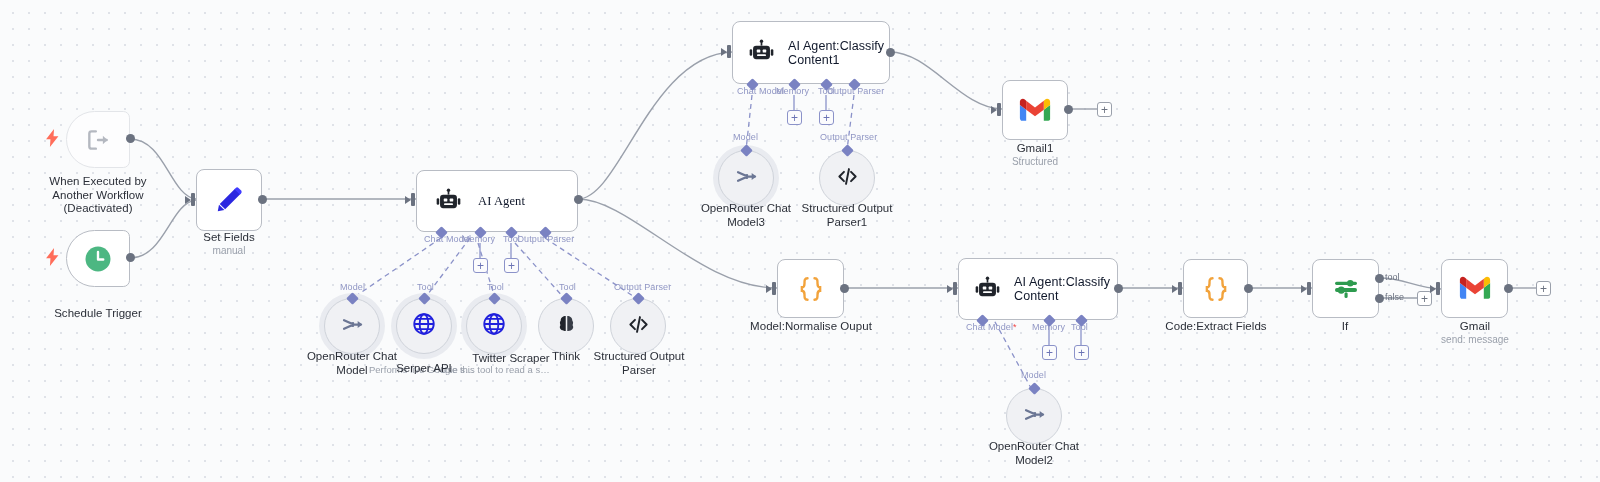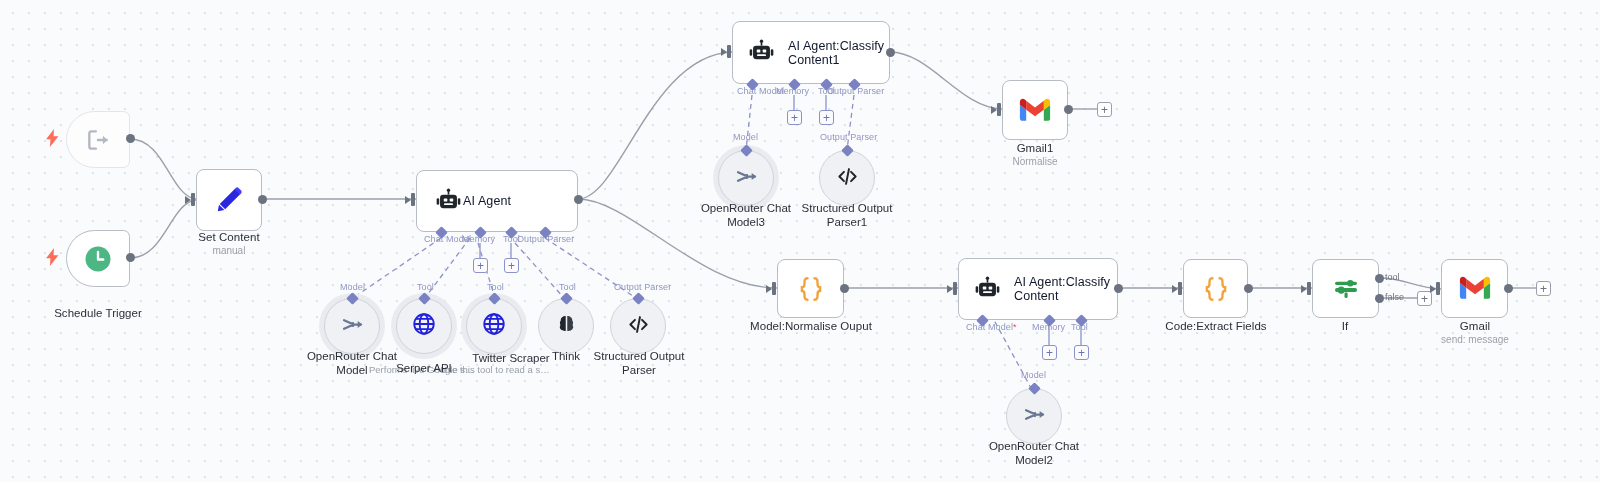--- a/index.html
+++ b/index.html
@@ -162,20 +162,23 @@
         <path d="M16.5 8l4.2 4-4.2 4z" fill="#b4b8c0"></path>
       </svg>
     </span>
   </div>
   <span class="bolt" style="left:46px; top:129px;">
     <svg width="13" height="18" viewBox="0 0 10 14">
         <path d="M6.2 0 0 8h3.4L3 14 9.6 5.6H5.8z" fill="#ff6d5a"></path>
       </svg>
   </span>
   <div class="outdot" style="left:126px; top:134px;"></div>
+  <div class="caption" style="left:18px; top:175px; width:160px;">When Executed by
+Another Workflow
+(Deactivated)</div>
 
   <div class="node trigger" style="left:66px; top:230px; width:64px; height:57px; justify-content:center;">
     <span class="ico">
       <svg width="30" height="30" viewBox="0 0 24 24">
         <circle cx="12" cy="12" r="10" fill="#4cb782"></circle>
         <path d="M12 6.4v6h4.2" fill="none" stroke="#fff" stroke-width="1.9" stroke-linecap="round" stroke-linejoin="round"></path>
       </svg>
     </span>
   </div>
   <span class="bolt" style="left:46px; top:248px;">
@@ -190,25 +193,25 @@
   <div class="node" style="left:196px; top:169px; width:66px; height:62px; justify-content:center;">
     <span class="ico">
       <svg width="30" height="30" viewBox="0 0 24 24">
         <path d="M16.8 2.9 21.1 7.2 8.9 19.4 4.6 15.1z" fill="#2b27e0"></path>
         <path d="M4 15.7 3 21l5.3-1z" fill="#2b27e0"></path>
         <path d="M17.4 2.3a1.6 1.6 0 0 1 2.2 0l2.1 2.1a1.6 1.6 0 0 1 0 2.2l-1 1-4.3-4.3z" fill="#3f3bff"></path>
       </svg>
     </span>
   </div>
   <div class="outdot" style="left:258px; top:195px;"></div>
-  <div class="caption" style="left:169px; top:231px; width:120px;">Set Content</div>
+  <div class="caption" style="left:169px; top:231px; width:120px;">Set Fields</div>
   <div class="subcaption" style="left:169px; top:245px; width:120px;">manual</div>
 
   <div class="inarrow" style="left:411px; top:193px;"></div>
-  <div class="node" style="left:416px; top:170px; width:162px; height:62px; padding-left:17px; ">
+  <div class="node" style="left:416px; top:170px; width:162px; height:62px; padding-left:17px; gap:15px;font-family:Liberation Serif, serif;">
     <span class="ico">
       <svg width="29" height="29" viewBox="0 0 24 24">
         <rect x="5" y="6.5" width="14" height="11" rx="2.6" fill="#20242b"></rect>
         <rect x="8.1" y="9.6" width="2.9" height="2.4" rx="0.5" fill="#fff"></rect>
         <rect x="13" y="9.6" width="2.9" height="2.4" rx="0.5" fill="#fff"></rect>
         <rect x="8.3" y="13.4" width="7.4" height="1.5" rx="0.7" fill="#fff"></rect>
         <rect x="11.3" y="3.1" width="1.4" height="3.2" fill="#20242b"></rect>
         <circle cx="12" cy="2.6" r="1.4" fill="#20242b"></circle>
         <rect x="2.2" y="9.4" width="2.1" height="5.2" rx="1" fill="#20242b"></rect>
         <rect x="19.7" y="9.4" width="2.1" height="5.2" rx="1" fill="#20242b"></rect>
@@ -358,21 +361,21 @@
         <path d="M24.8 22.3h4.6c.9 0 1.7-.7 1.7-1.7V6.5l-6.3 4.7z" fill="#34a853"></path>
         <path d="M24.8 2.3v8.9l6.3-4.7V3.3c0-2.5-2.9-3.9-4.9-2.4z" fill="#fbbc04"></path>
         <path d="M7.2 11.2V2.3L16 8.9l8.8-6.6v8.9L16 17.8z" fill="#ea4335"></path>
         <path d="M.9 3.3v3.2l6.3 4.7V2.3L5.8.9C3.8-.6.9.8.9 3.3z" fill="#c5221f"></path>
       </svg>
     </span>
   </div>
   <div class="outdot" style="left:1064px; top:105px;"></div>
   <div class="plusbtn grey" style="left:1097px; top:102px;">+</div>
   <div class="caption" style="left:985px; top:142px; width:100px;">Gmail1</div>
-  <div class="subcaption" style="left:985px; top:156px; width:100px;">Normalise</div>
+  <div class="subcaption" style="left:985px; top:156px; width:100px;">Structured</div>
 
   <div class="inarrow" style="left:772px; top:282px;"></div>
   <div class="node" style="left:777px; top:259px; width:67px; height:59px; justify-content:center;">
     <span class="ico i-orange">
       <svg width="30" height="30" viewBox="0 0 24 24">
         <path d="M9.2 3.4c-2.6 0-2.4 2.3-2.4 4.1 0 2-.5 3.1-2.1 3.1v2.8c1.6 0 2.1 1.1 2.1 3.1 0 1.8-.2 4.1 2.4 4.1" fill="none" stroke="#f2a33c" stroke-width="1.9" stroke-linecap="round"></path>
         <path d="M14.8 3.4c2.6 0 2.4 2.3 2.4 4.1 0 2 .5 3.1 2.1 3.1v2.8c-1.6 0-2.1 1.1-2.1 3.1 0 1.8.2 4.1-2.4 4.1" fill="none" stroke="#f2a33c" stroke-width="1.9" stroke-linecap="round"></path>
       </svg>
     </span>
   </div>

